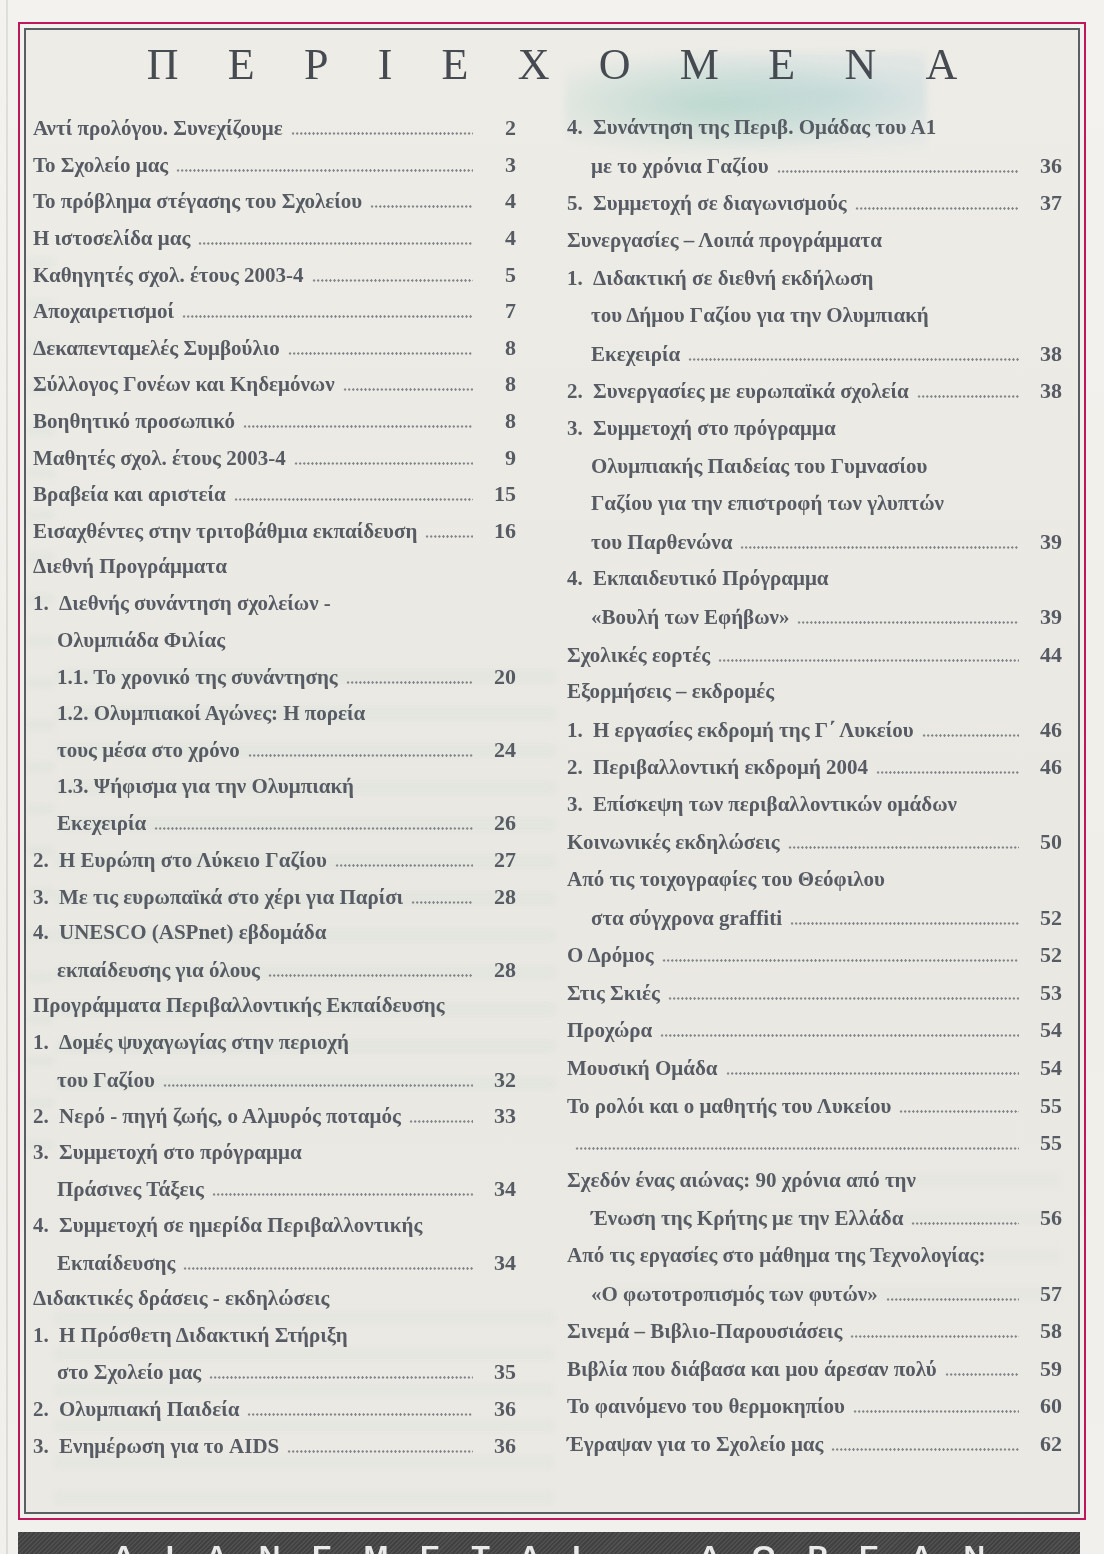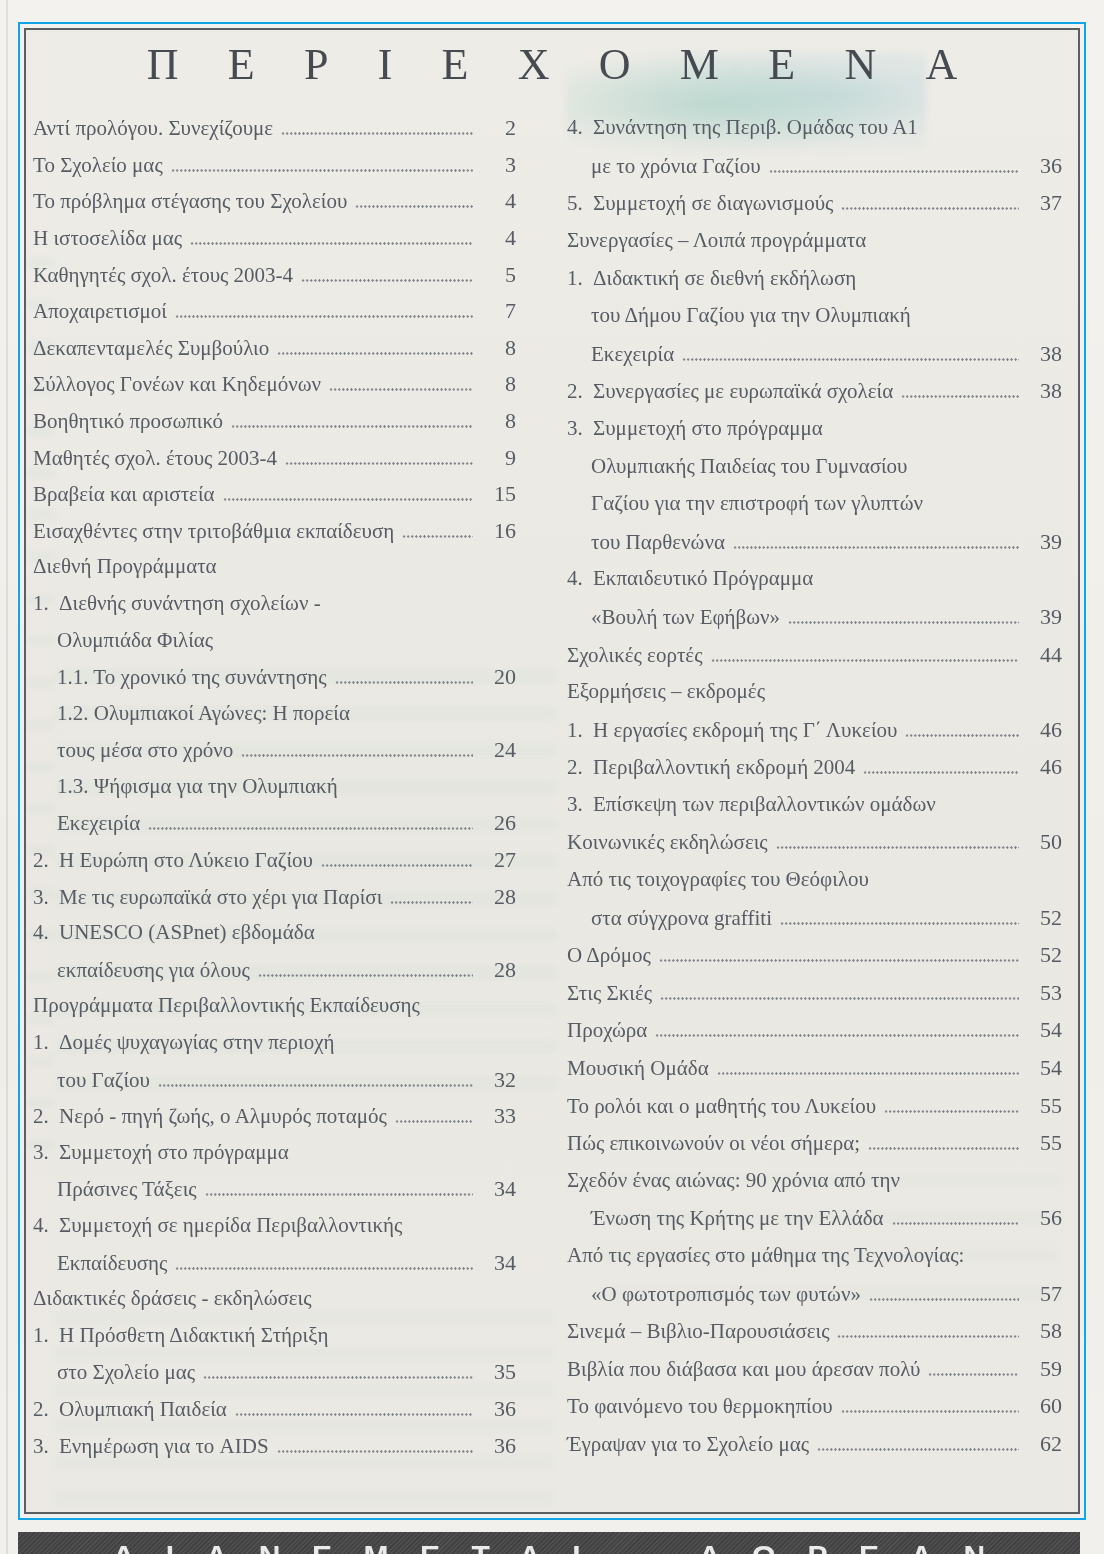--- a/index.html
+++ b/index.html
@@ -6,41 +6,41 @@
   body{
     width:1104px;height:1554px;
     position:relative;overflow:hidden;
     background:linear-gradient(180deg,#f3f2ee 0%,#efeee9 60%,#f1f0ec 100%);
     font-family:"Liberation Serif","DejaVu Serif",serif;
     color:#575c64;
   }
   .edge-line{position:absolute;left:6px;top:0;bottom:0;width:2px;background:rgba(150,152,150,.22);}
   .frame-outer{
     position:absolute;left:18px;top:22px;width:1068px;height:1498px;
-    border:2px solid #0ea5e9;padding:4px;box-sizing:border-box;
+    border:2px solid #be185d;padding:4px;box-sizing:border-box;
     background:transparent;
   }
   .frame-inner{
     width:100%;height:100%;box-sizing:border-box;
     border:2px solid #5a5f63;
     background:linear-gradient(180deg,#edece7 0%,#eae8e3 55%,#ebe9e4 100%);
     position:relative;overflow:hidden;
   }
   .title{
     margin-top:6px;
     text-align:center;
     font-size:44px;line-height:1.3;
     color:#464b52;
     position:relative;z-index:2;
   }
   .title span{letter-spacing:1.12em;margin-right:-1.12em;}
   .cols{
     display:flex;gap:51px;
     padding:0 0 0 7px;margin-top:22px;
-    position:relative;z-index:2;
+    position:relative;z-index:2;font-weight:bold;
   }
   .col{flex:none;}
   .col.left{width:483px;}
   .col.right{width:495px;}
   .row{display:flex;align-items:baseline;}
   .col.left  .row{height:36.6px;}
   .col.right .row{height:37.6px;}
   .row .numcol{flex:none;width:26px;}
   .row.ind{padding-left:24px;}
   .label{flex:none;white-space:nowrap;font-size:21px;}
@@ -381,21 +381,20 @@
             <span class="label">Μουσική Ομάδα</span>
             <span class="dots"></span>
             <span class="pagenum">54</span>
           </div>
           <div class="row">
             <span class="label">Το ρολόι και ο μαθητής του Λυκείου</span>
             <span class="dots"></span>
             <span class="pagenum">55</span>
           </div>
           <div class="row">
-            <span class="label">Πώς επικοινωνούν οι νέοι σήμερα;</span>
             <span class="dots"></span>
             <span class="pagenum">55</span>
           </div>
           <div class="row">
             <span class="label">Σχεδόν ένας αιώνας: 90 χρόνια από την</span>
           </div>
           <div class="row ind">
             <span class="label">Ένωση της Κρήτης με την Ελλάδα</span>
             <span class="dots"></span>
             <span class="pagenum">56</span>

